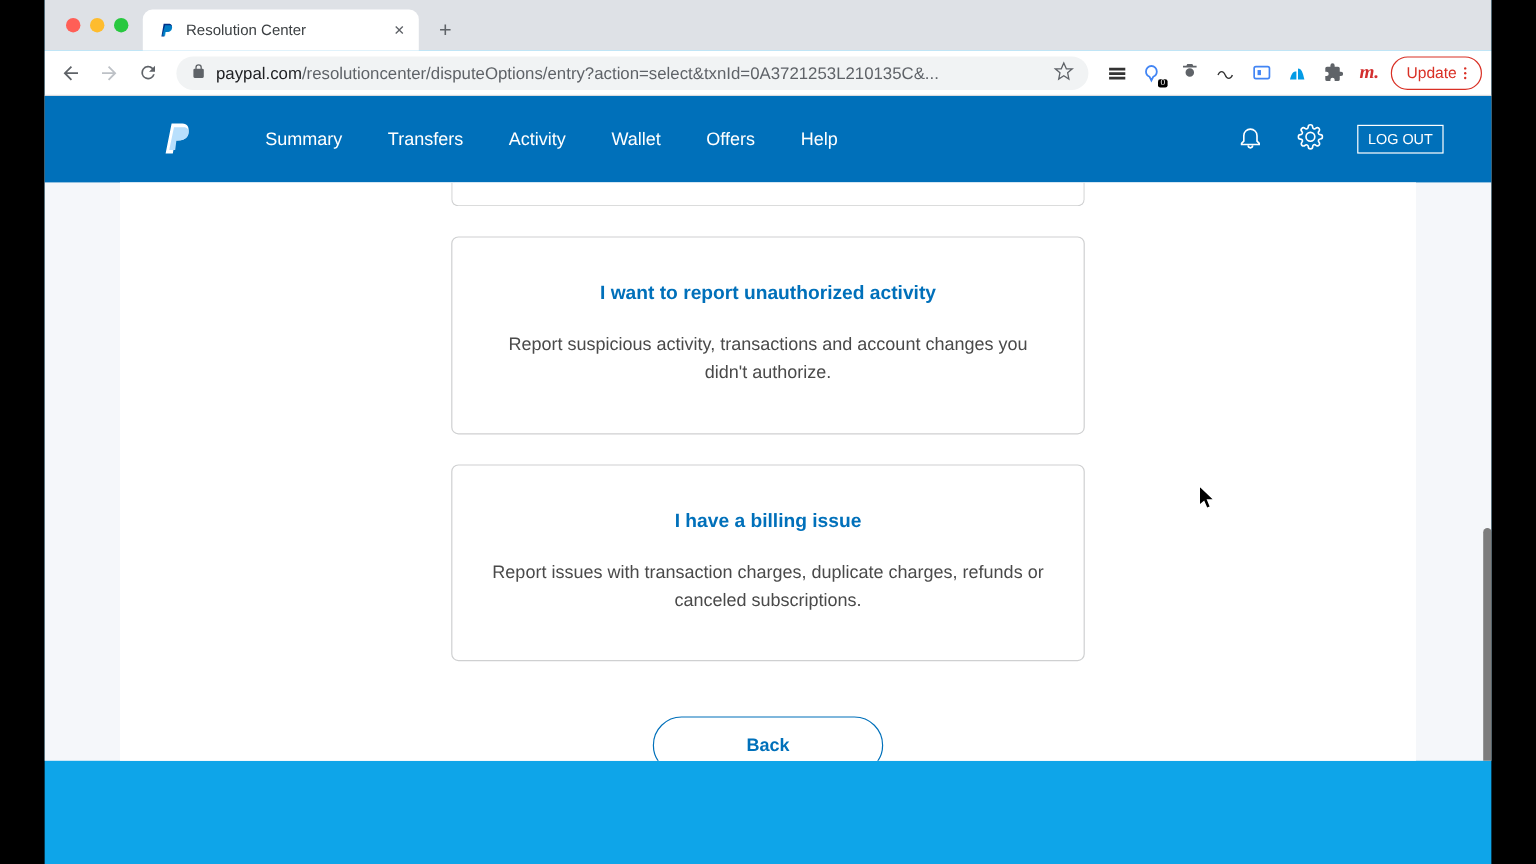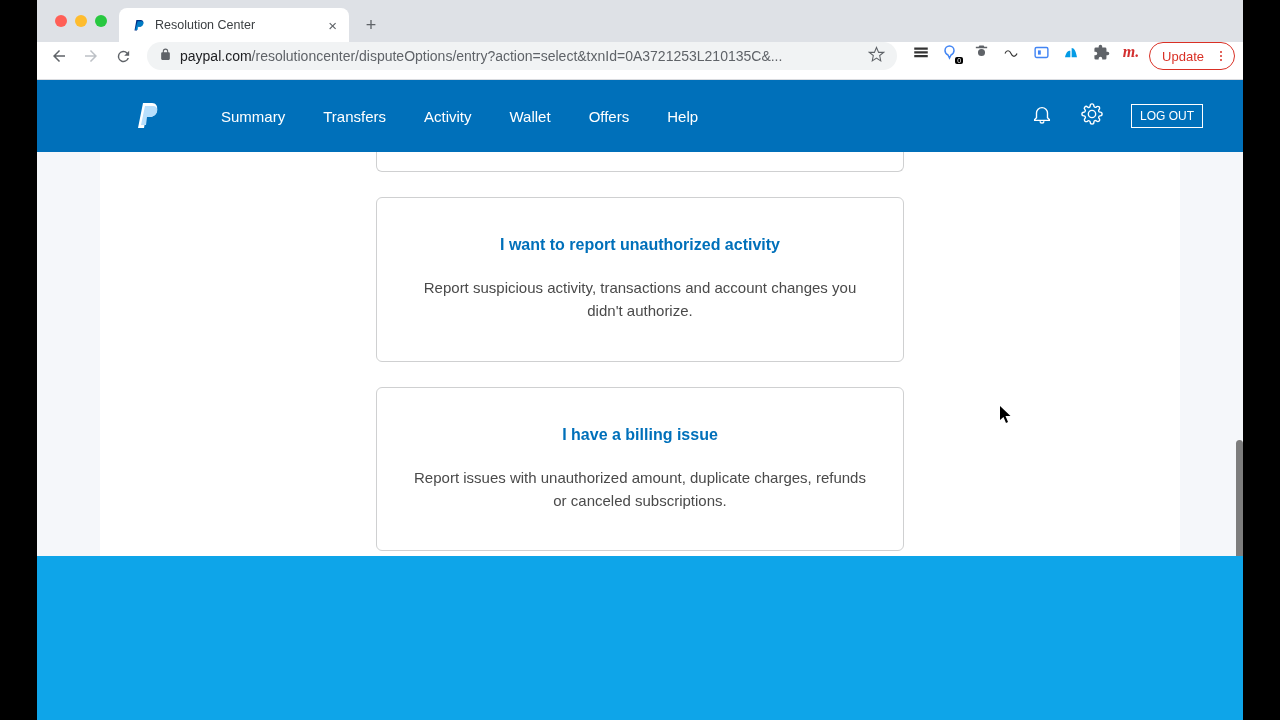--- a/index.html
+++ b/index.html
@@ -16,36 +16,36 @@
   .traffic-lights { display: flex; gap: 8px; align-items: center; height: 42px; padding: 0 12px 0 8px; }
   .tl { width: 12px; height: 12px; border-radius: 50%; }
   .tl-red { background: #ff5f57; }
   .tl-yellow { background: #febc2e; }
   .tl-green { background: #28c840; }
   .tab { background: #fff; height: 34px; border-radius: 8px 8px 0 0; display: flex; align-items: center; padding: 0 12px; gap: 8px; min-width: 230px; font-size: 12.5px; color: #3c4043; }
   .tab-favicon { width: 16px; height: 16px; display: flex; align-items: center; justify-content: center; }
   .tab-close { margin-left: auto; color: #5f6368; font-size: 15px; cursor: pointer; }
   .new-tab { width: 28px; height: 28px; display: flex; align-items: center; justify-content: center; color: #5f6368; font-size: 18px; margin-left: 8px; margin-bottom: 3px; cursor: pointer; }
   
-  .browser-toolbar { height: 38px; background: #fff; border-bottom: 1px solid #dadce0; display: flex; align-items: flex-start; padding: 0 8px; gap: 4px; }
+  .browser-toolbar { height: 38px; background: #fff; border-bottom: 1px solid #dadce0; display: flex; align-items: center; padding: 0 8px; gap: 4px; }
   .nav-btn { width: 28px; height: 28px; display: flex; align-items: center; justify-content: center; color: #5f6368; cursor: pointer; border-radius: 50%; }
   .nav-btn.disabled { color: #bdc1c6; }
   .address-bar { flex: 1; height: 28px; background: #f1f3f4; border-radius: 14px; display: flex; align-items: center; padding: 0 12px; margin: 0 6px; font-size: 14px; color: #202124; gap: 8px; }
   .lock-icon { color: #5f6368; }
   .url-host { color: #202124; }
   .url-path { color: #5f6368; }
   .star-icon { margin-left: auto; color: #5f6368; }
   .ext-icons { display: flex; gap: 10px; align-items: center; padding: 0 4px; }
   .ext-icon { width: 20px; height: 20px; display: flex; align-items: center; justify-content: center; color: #5f6368; font-size: 16px; }
-  .update-btn { border: 1px solid #d93025; color: #d93025; border-radius: 14px; height: 28px; padding: 0 12px; display: flex; align-items: center; gap: 16px; font-size: 13px; cursor: pointer; }
+  .update-btn { border: 1px solid #d93025; color: #d93025; border-radius: 14px; height: 28px; padding: 0 12px; display: flex; align-items: center; gap: 6px; font-size: 13px; cursor: pointer; }
   .update-dots { display: flex; flex-direction: column; gap: 2px; }
   .update-dots span { width: 2px; height: 2px; background: #d93025; border-radius: 50%; }
   
   
-  .page { height: 476px; background: #f5f7fa; position: relative; overflow: hidden; }
+  .page { height: 554px; background: #f5f7fa; position: relative; overflow: hidden; }
   
   .header-nav { height: 72px; background: #0070ba; display: flex; align-items: center; padding: 0 40px 0 100px; }
   .pp-logo { width: 24px; height: 28px; margin-right: 60px; }
   .nav-links { display: flex; gap: 38px; }
   .nav-link { color: #fff; font-size: 15px; cursor: pointer; }
   .nav-right { margin-left: auto; display: flex; align-items: center; gap: 28px; }
   .nav-icon { color: #fff; cursor: pointer; }
   .logout-btn { border: 1px solid #fff; color: #fff; padding: 4px 8px; font-size: 12px; cursor: pointer; }
   
   .content-wrap { background: #fff; width: 1080px; margin: 0 auto; height: 568px; padding-top: 0; position: relative; }
@@ -203,23 +203,24 @@
 
       <div class="option-card partial"></div>
 
       <div class="option-card">
         <div class="option-title">I want to report unauthorized activity</div>
         <div class="option-desc">Report suspicious activity, transactions and account changes you didn't authorize.</div>
       </div>
 
       <div class="option-card">
         <div class="option-title">I have a billing issue</div>
-        <div class="option-desc">Report issues with unauthorized amount, duplicate charges, refunds or canceled subscriptions.</div>
-      </div>
-
+        <div class="option-desc">Report issues with transaction charges, duplicate charges, refunds or canceled subscriptions.</div>
+      </div>
+
+      <button class="back-btn">Back</button>
     </div>
 
     <svg class="cursor" width="14" height="18" viewBox="0 0 14 18">
         <path fill="#000" d="M0 0l0 14 3.5-3 2.5 6 2-1-2.5-6 5 0z"></path>
       </svg>
 
     <div class="scrollbar"></div>
   </div>
 
 </div>

